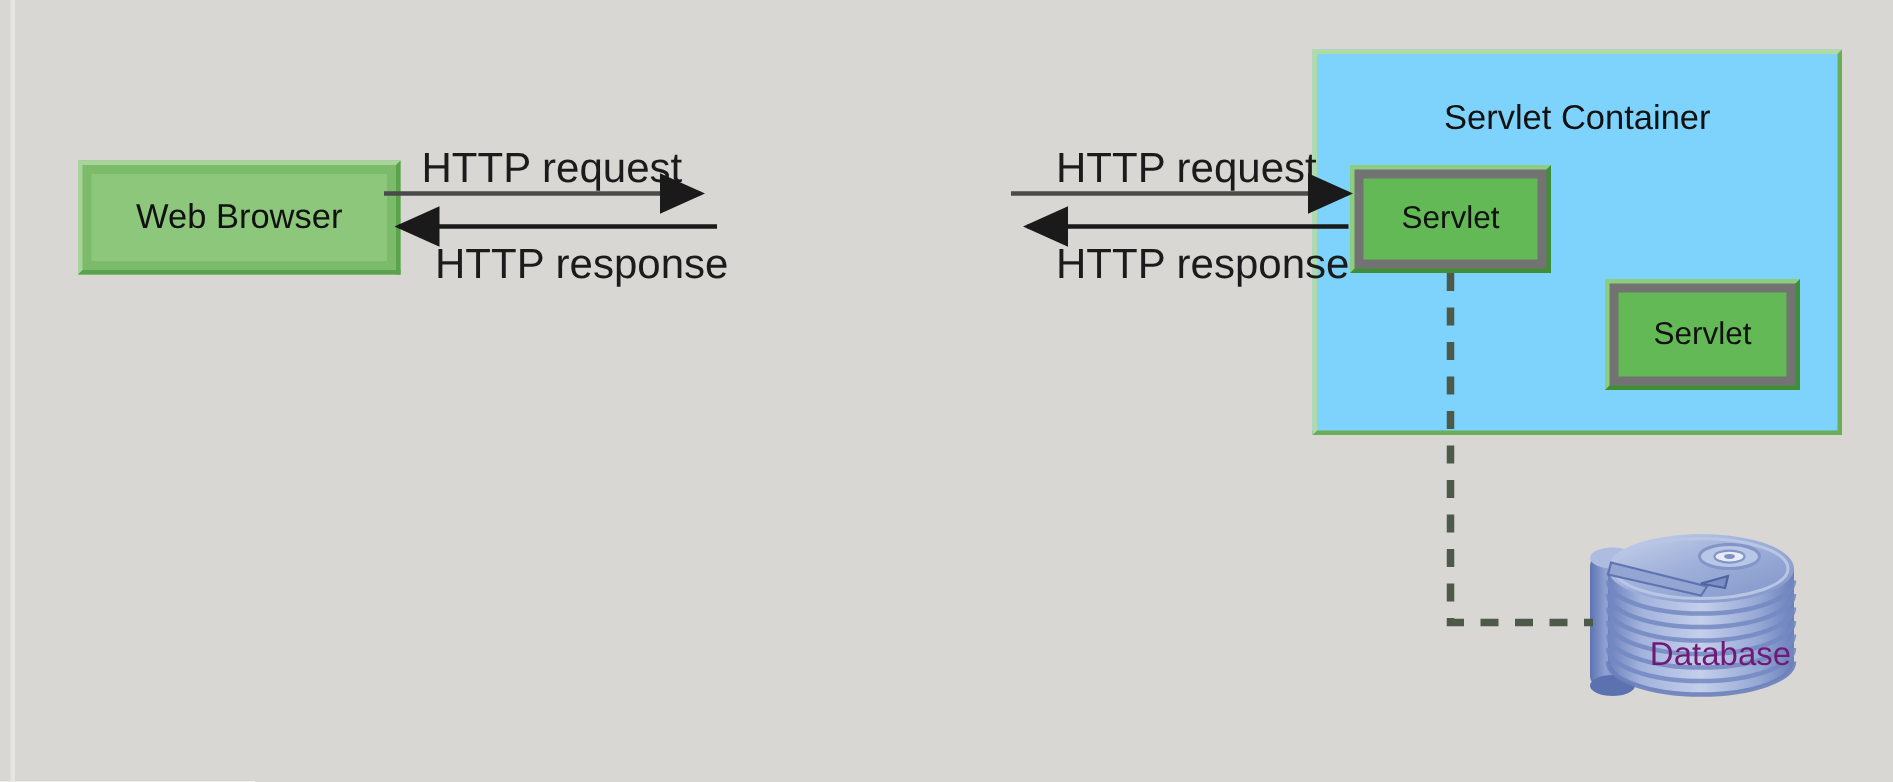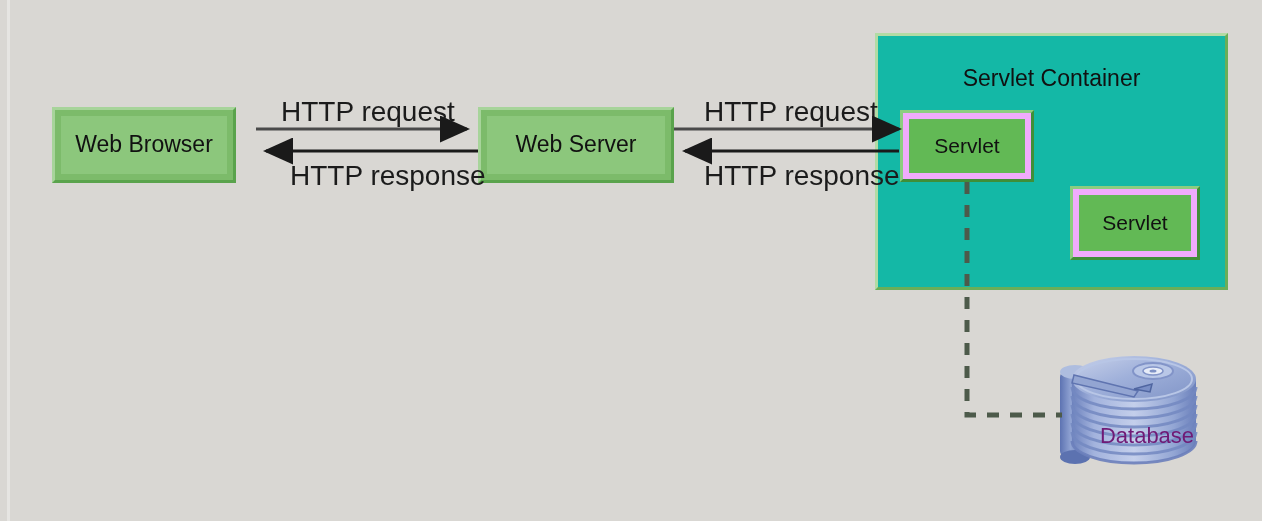--- a/index.html
+++ b/index.html
@@ -48,32 +48,32 @@
   }
   .box-flat .inner {
     position: absolute;
     left: 6px; right: 6px; top: 6px; bottom: 6px;
     background: #8cc77c;
     z-index: 1;
   }
 
   
   .box-container {
-    background: #14b8a6;
+    background: #7dd3fc;
     border-top: 3px solid #b2dba4;
     border-left: 3px solid #b2dba4;
     border-right: 3px solid #6aae58;
     border-bottom: 3px solid #6aae58;
     align-items: flex-start;
     justify-content: center;
   }
 
   
   .box-servlet {
-    background: #f0abfc;
+    background: #737373;
     border-top: 3px solid #8ccd80;
     border-left: 3px solid #8ccd80;
     border-right: 3px solid #3f8f38;
     border-bottom: 3px solid #3f8f38;
   }
   .box-servlet .inner {
     position: absolute;
     left: 6px; right: 6px; top: 6px; bottom: 6px;
     background: #62b955;
     z-index: 1;
@@ -129,29 +129,25 @@
     padding-left: 26px;
   }
 </style>
 </head>
 <body>
 
 <div id="canvas">
 
   <div class="edge-strip edge-left"></div>
 
-  <div class="box box-flat t-22" style="left:52px; top:107px; width:184px; height:76px;text-align:center;">
+  <div class="box box-flat t-22" style="left:52px; top:107px; width:215px; height:76px;text-align:center;">
     <div class="inner"></div>
     <span class="label">Web Browser</span>
   </div>
 
-  <div class="box box-flat t-22" style="left:478px; top:107px; width:196px; height:76px;">
-    <div class="inner"></div>
-    <span class="label">Web Server</span>
-  </div>
 
   <div class="box box-container" style="left:875px; top:33px; width:353px; height:257px;">
     <span class="container-title">Servlet Container</span>
   </div>
 
   <div class="box box-servlet t-20" style="left:900px; top:110px; width:134px; height:72px;">
     <div class="inner"></div>
     <span class="label">Servlet</span>
   </div>
 

